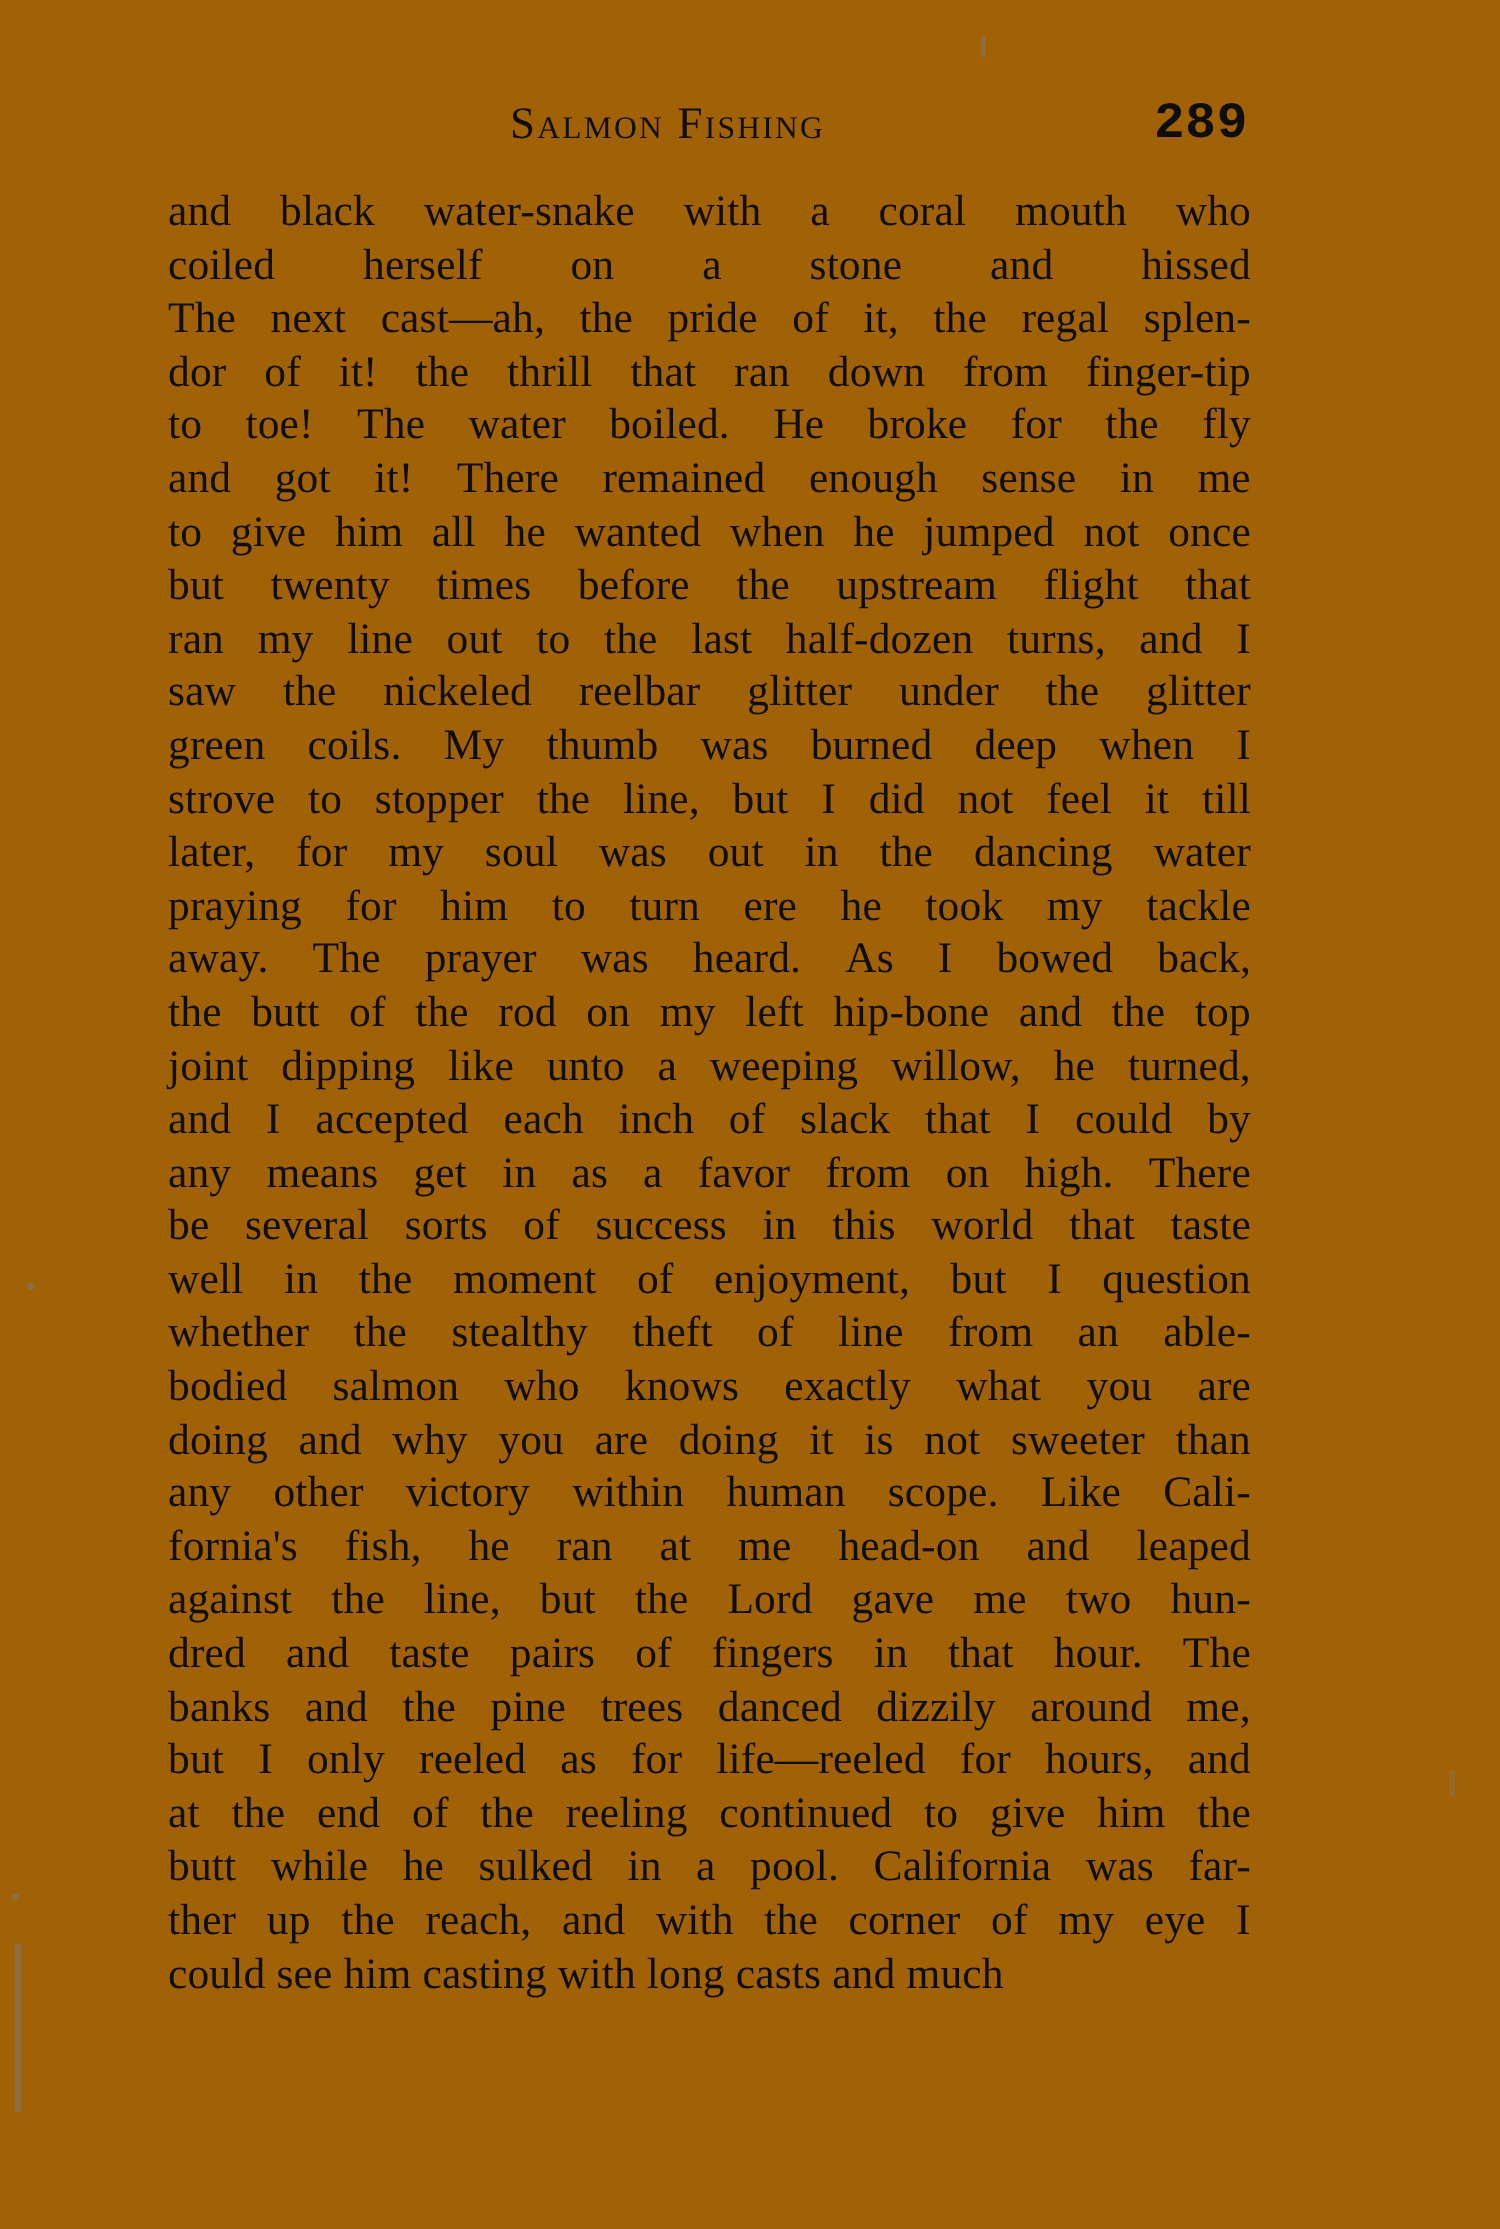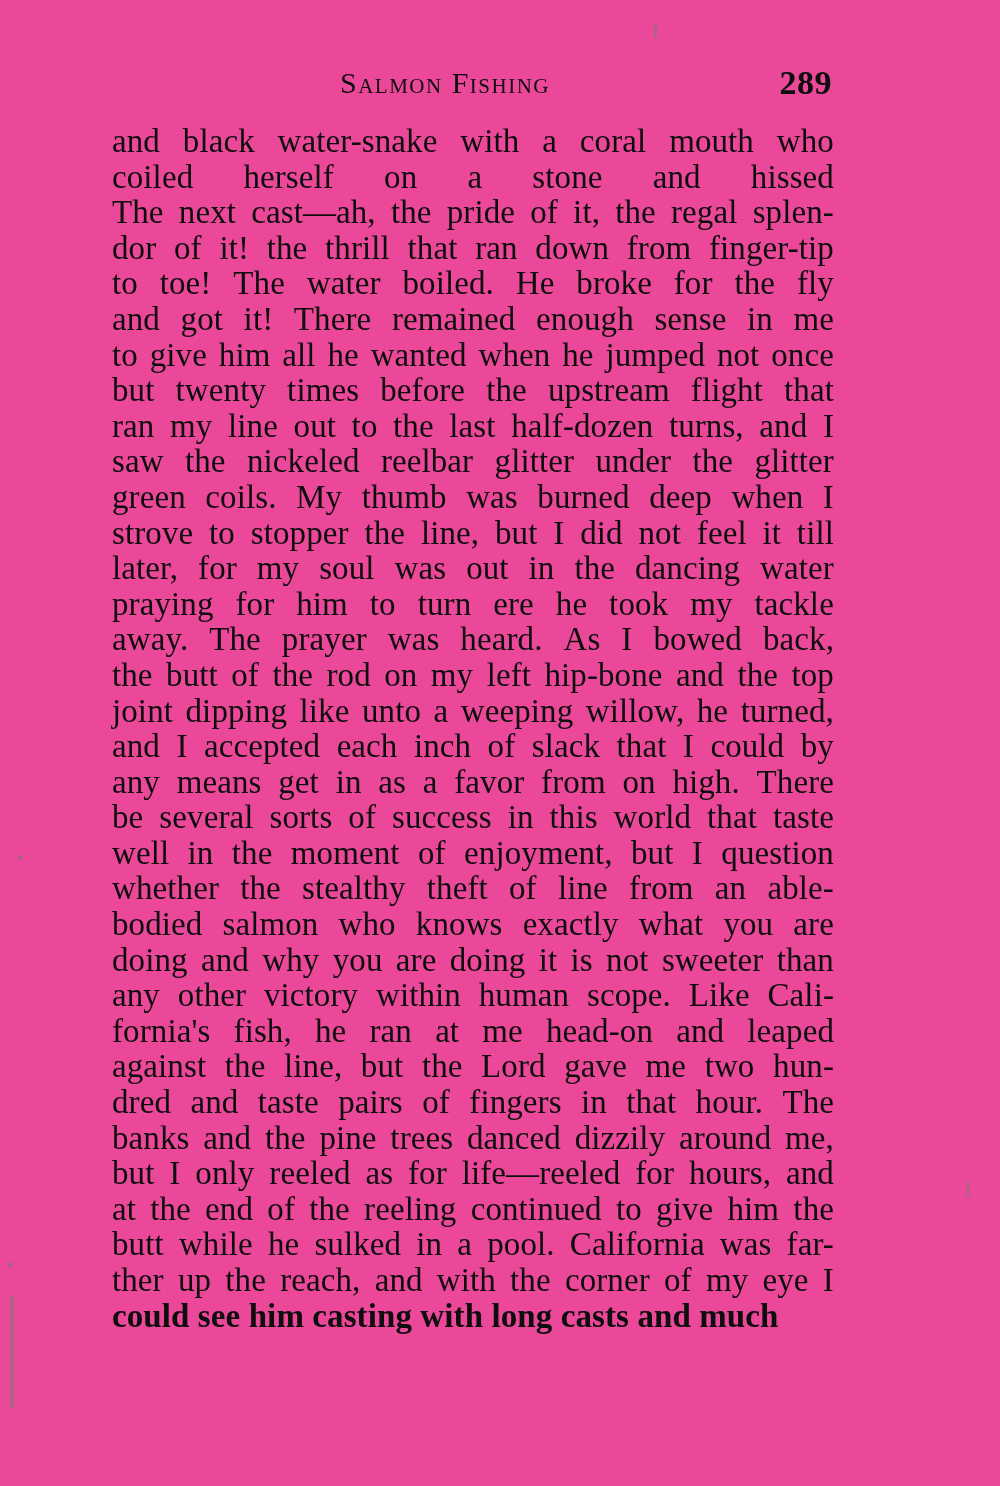--- a/index.html
+++ b/index.html
@@ -14,21 +14,21 @@
     font-family: "Liberation Serif", serif;
     color: #0e0e0e;
     overflow: hidden;
   }
 
   .page {
     position: absolute;
     top: 0; left: 0;
     width: 1000px;
     height: 1486px;
-    background: #ec4899;
+    background: #a16207;
   }
 
   
   .edge-mark {
     position: absolute;
     background: #7a7a72;
     opacity: 0.55;
   }
   .edge-mark.top-tick {
     left: 654px; top: 24px; width: 3px; height: 14px;
@@ -63,49 +63,49 @@
     text-transform: capitalize;
     white-space: nowrap;
   }
   .folio {
     position: absolute;
     right: 0;
     top: -2px;
     font-size: 34px;
     font-weight: bold;
     letter-spacing: 0.5px;
+    font-family: Liberation Mono, monospace;
   }
 
   .body-text {
     position: absolute;
     top: 124px;
     left: 112px;
     width: 722px;
   }
 
   .line {
     display: block;
-    font-size: 33px;
+    font-size: 29px;
     line-height: 35.6px;
     height: 35.6px;
     white-space: nowrap;
     letter-spacing: 0.1px;
   }
   
   .line.just {
     display: flex;
     justify-content: space-between;
   }
   .line.just > span {
     display: inline-block;
     white-space: pre;
   }
   .line.left {
     text-align: left;
-    font-weight: bold;
   }
 </style>
 </head>
 <body>
 
 <div class="page">
 
   <div class="edge-mark top-tick"></div>
   <div class="edge-mark left-dot-1"></div>
   <div class="edge-mark left-dot-2"></div>

